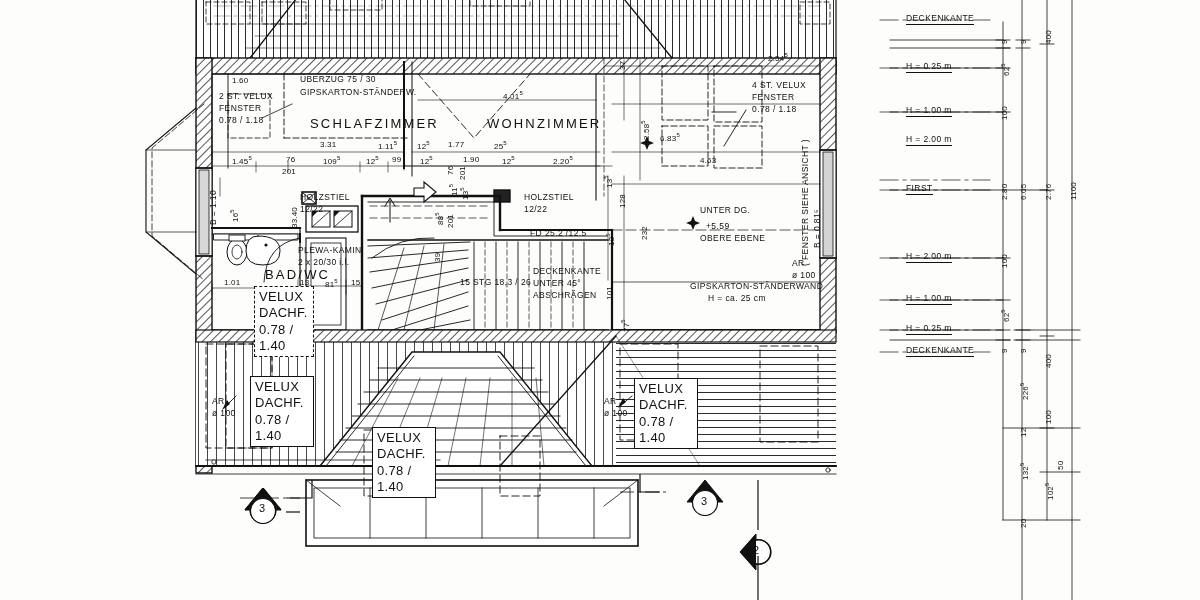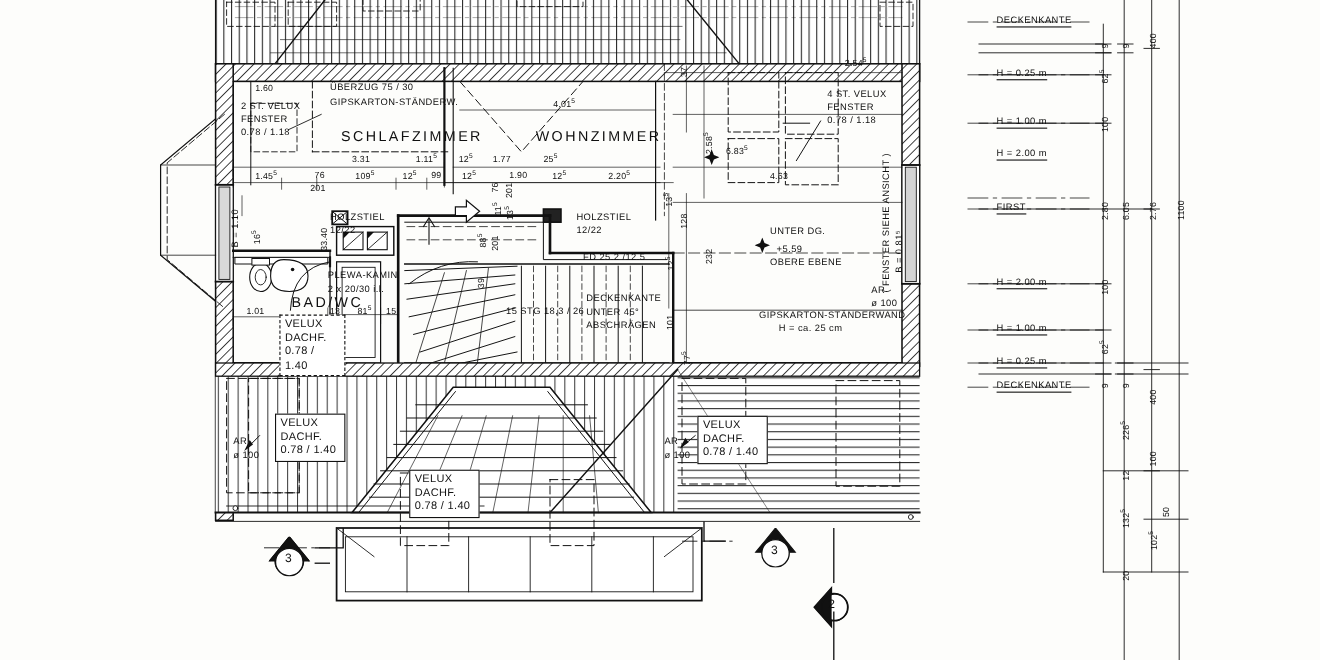--- a/index.html
+++ b/index.html
@@ -15,21 +15,21 @@
   .lbl{position:absolute;white-space:nowrap;letter-spacing:.5px;color:#101010;}
   .room{font-size:13px;letter-spacing:2.2px;font-weight:400;}
   .note{font-size:8.5px;letter-spacing:.4px;line-height:1.18;}
   .dim{font-size:8px;letter-spacing:.2px;}
   .dim sup{font-size:6px;vertical-align:super;letter-spacing:0;}
   .rot90{transform:rotate(-90deg);transform-origin:left top;}
   .sec-num{font-size:11px;}
   .u{border-bottom:1px solid #111;padding-bottom:1px;}
   .boxnote{
     position:absolute;border:1px solid #111;background:#fff;
-    font-size:10px;line-height:1.25;padding:2px 4px;letter-spacing:.3px;
+    font-size:13px;line-height:1.25;padding:2px 4px;letter-spacing:.3px;
   }
 </style>
 </head>
 <body>
 
 <div id="sheet">
 
 <svg width="1200" height="600" viewBox="0 0 1200 600">
   <defs>
 

